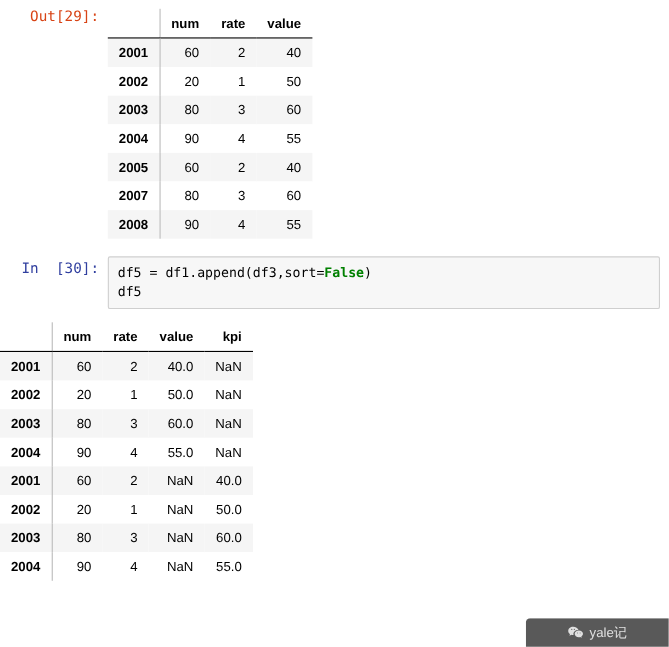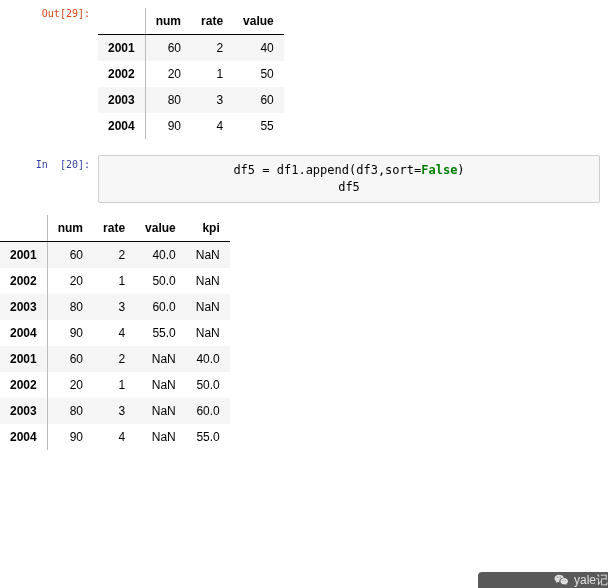--- a/index.html
+++ b/index.html
@@ -14,40 +14,39 @@
     display: flex;
     align-items: flex-start;
     padding: 4px 0;
   }
   .prompt {
     width: 90px;
     flex: 0 0 90px;
     text-align: right;
     padding: 4px 8px 0 0;
     font-family: Menlo, Consolas, "DejaVu Sans Mono", monospace;
-    font-size: 10px;
+    font-size: 13px;
     white-space: pre;
   }
   .prompt-in { color: #303F9F; }
   .prompt-out { color: #D84315; }
   .cell-body {
     flex: 1;
     padding-right: 8px;
   }
   .code-area {
     background: #f7f7f7;
     border: 1px solid #cfcfcf;
     border-radius: 2px;
     padding: 6px 8px;
     font-family: Menlo, Consolas, "DejaVu Sans Mono", monospace;
     font-size: 12px;
     color: #000;
     white-space: pre;
     line-height: 1.4;
-    text-align: center;
   }
   .code-area .kw { color: #008000; font-weight: bold; }
   table.df {
     border-collapse: collapse;
     margin: 4px 0 8px 0;
     font-size: 12px;
   }
   table.df th, table.df td {
     padding: 6px 10px;
     text-align: right;
@@ -70,27 +69,27 @@
   table.df tbody tr:nth-child(even) th { background: #ffffff; }
   table.df thead th:first-child {
     border-right: 1px solid #bbb;
     background: #fff;
   }
   .watermark {
     position: fixed;
     right: 0;
     bottom: 0;
     width: 130px;
-    height: 16px;
+    height: 26px;
     background: rgba(0,0,0,0.65);
     color: #e0e0e0;
     font-size: 12px;
     display: flex;
     align-items: center;
-    justify-content: flex-end;
+    justify-content: center;
     gap: 6px;
     border-top-left-radius: 4px;
   }
   .watermark .wx-icon {
     width: 14px;
     height: 14px;
     fill: #e0e0e0;
   }
 </style>
 </head>
@@ -126,27 +125,45 @@
             <td>80</td>
             <td>3</td>
             <td>60</td>
           </tr>
           <tr>
             <th>2004</th>
             <td>90</td>
             <td>4</td>
             <td>55</td>
           </tr>
+          <tr>
+            <th>2005</th>
+            <td>60</td>
+            <td>2</td>
+            <td>40</td>
+          </tr>
+          <tr>
+            <th>2007</th>
+            <td>80</td>
+            <td>3</td>
+            <td>60</td>
+          </tr>
+          <tr>
+            <th>2008</th>
+            <td>90</td>
+            <td>4</td>
+            <td>55</td>
+          </tr>
         </tbody>
       </table>
   </div>
 </div>
 
 <div class="cell">
-  <div class="prompt prompt-in">In  [20]:</div>
+  <div class="prompt prompt-in">In  [30]:</div>
   <div class="cell-body">
     <div class="code-area"><span>df5 = df1.append(df3,sort=</span><span class="kw">False</span><span>)</span>
 <span>df5</span></div>
   </div>
 </div>
 
 <div class="cell">
   <div class="cell-body">
     <table class="df" id="tbl30">
         <thead>

